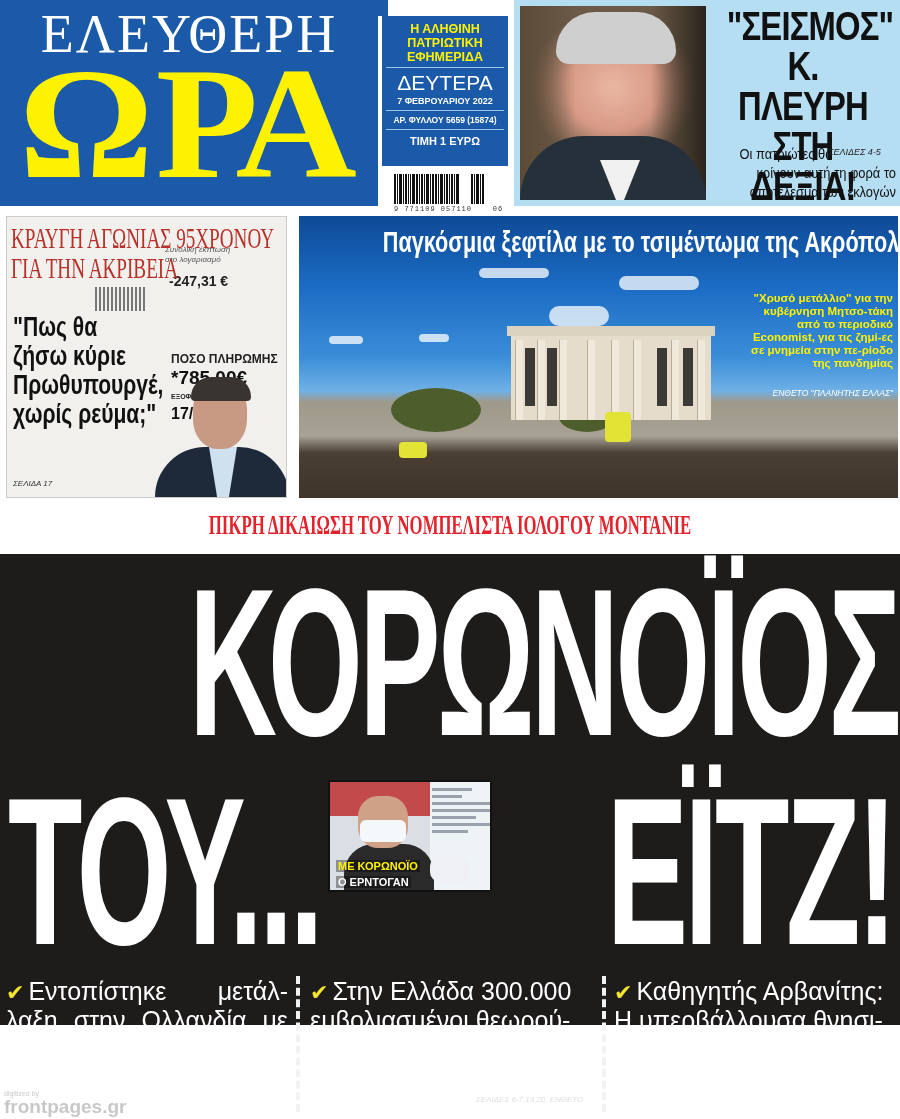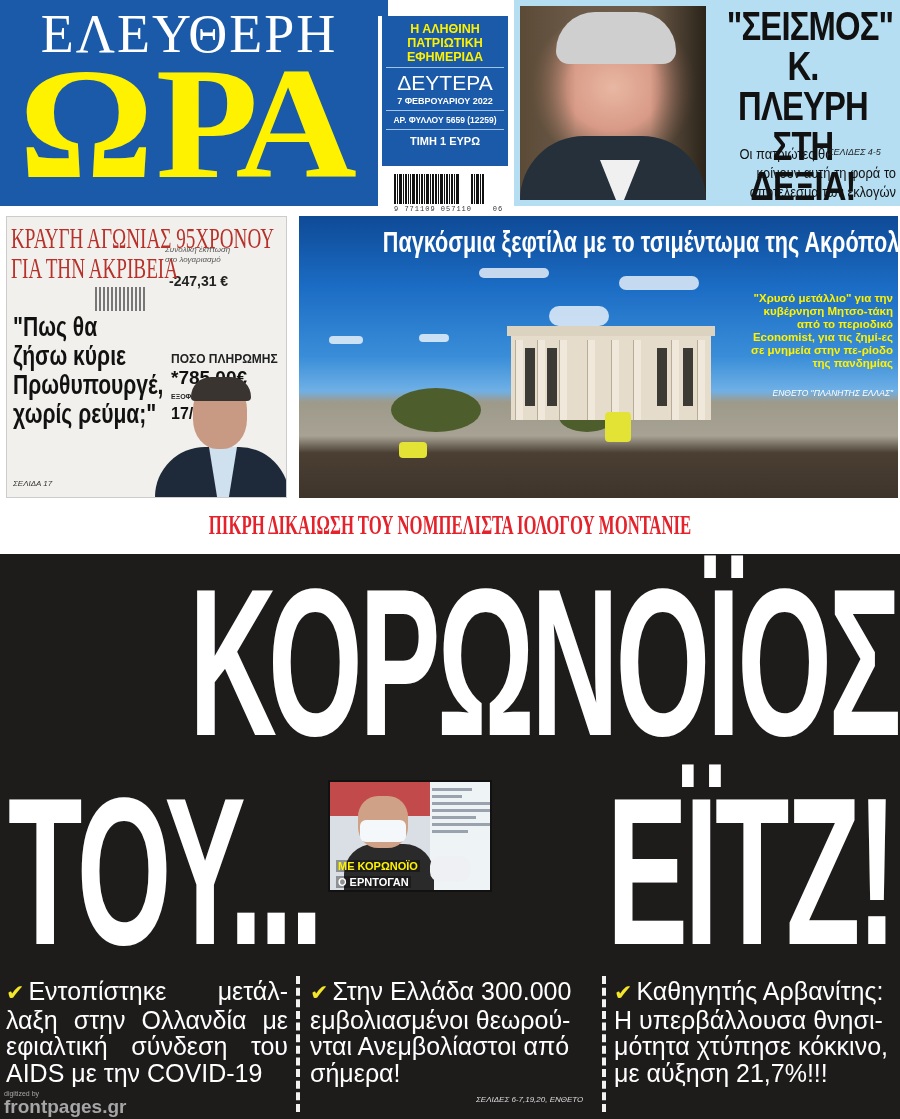--- a/index.html
+++ b/index.html
@@ -65,21 +65,21 @@
   .story-acropolis .temple .gap { position: absolute; top: 14px; width: 10px; height: 58px; background: #3c3a34; }
   .story-acropolis .tree { position: absolute; border-radius: 50%; background: #4d5e2c; }
   .story-acropolis .worker { position: absolute; background: #e2e335; border-radius: 4px; }
   .story-acropolis .caption { position: absolute; left: 448px; top: 76px; width: 146px; color: #fff200; font-weight: bold; font-size: 11.5px; line-height: 13px; text-align: right; }
   .story-acropolis .insert { position: absolute; left: 440px; top: 172px; width: 154px; color: #fff; font-style: italic; font-size: 8.5px; text-align: right; }
 
   
   .kicker { position: absolute; left: 0; top: 508px; width: 900px; text-align: center; color: #e4222b; font-family: "Liberation Serif", serif; font-weight: bold; font-size: 27px; line-height: 34px; transform: scaleX(0.62); transform-origin: center top; white-space: nowrap; }
 
   
-  .main { position: absolute; left: 0; top: 554px; width: 900px; height: 565px; background: #1e1b1b; }
+  .main { position: absolute; left: 0; top: 554px; width: 900px; height: 471px; background: #1e1b1b; }
   .main .line1 { position: absolute; left: 0; top: 6px; width: 900px; text-align: center; color: #fff; font-weight: bold; font-size: 210px; line-height: 206px; letter-spacing: -6px; transform: scaleX(0.58); transform-origin: center top; white-space: nowrap; }
   .main .line2-left { position: absolute; left: 8px; top: 218px; color: #fff; font-weight: bold; font-size: 210px; line-height: 200px; letter-spacing: -6px; transform: scaleX(0.58); transform-origin: left top; white-space: nowrap; }
   .main .line2-right { position: absolute; right: 6px; top: 218px; color: #fff; font-weight: bold; font-size: 210px; line-height: 200px; letter-spacing: -6px; transform: scaleX(0.58); transform-origin: right top; white-space: nowrap; }
 
   .inset { position: absolute; left: 328px; top: 226px; width: 164px; height: 112px; background: #eef3f6; border: 2px solid #111; overflow: hidden; }
   .inset .bgstrip { position: absolute; left: 0; top: 0; width: 100px; height: 112px; background: linear-gradient(180deg, #c34a4a 0%, #c34a4a 30%, #d9dfe4 30%, #d9dfe4 100%); }
   .inset .head { position: absolute; left: 28px; top: 14px; width: 50px; height: 52px; background: #cfa187; border-radius: 40%; }
   .inset .mask { position: absolute; left: 30px; top: 38px; width: 46px; height: 22px; background: #f4f8fb; border-radius: 6px; }
   .inset .shirt { position: absolute; left: 14px; top: 62px; width: 90px; height: 50px; background: #2a2a2a; border-radius: 30px 30px 0 0; }
   .inset .glove { position: absolute; left: 100px; top: 74px; width: 40px; height: 26px; background: #eef0f4; border-radius: 10px; }
@@ -114,21 +114,21 @@
   <div class="blue">
     <div class="tag">
       <div>Η ΑΛΗΘΙΝΗ</div>
       <div>ΠΑΤΡΙΩΤΙΚΗ</div>
       <div>ΕΦΗΜΕΡΙΔΑ</div>
     </div>
     <div class="rule"></div>
     <div class="day">ΔΕΥΤΕΡΑ</div>
     <div class="date">7 ΦΕΒΡΟΥΑΡΙΟΥ 2022</div>
     <div class="rule"></div>
-    <div class="issue">ΑΡ. ΦΥΛΛΟΥ 5659 (12259)</div>
+    <div class="issue">ΑΡ. ΦΥΛΛΟΥ 5659 (15874)</div>
     <div class="rule"></div>
     <div class="price">ΤΙΜΗ 1 ΕΥΡΩ</div>
   </div>
   <div class="barcode">
     <div class="bars">
       <span style="width:2px"></span>
         <span style="width:1px"></span>
         <span style="width:3px"></span>
         <span style="width:1px"></span>
         <span style="width:2px"></span>

